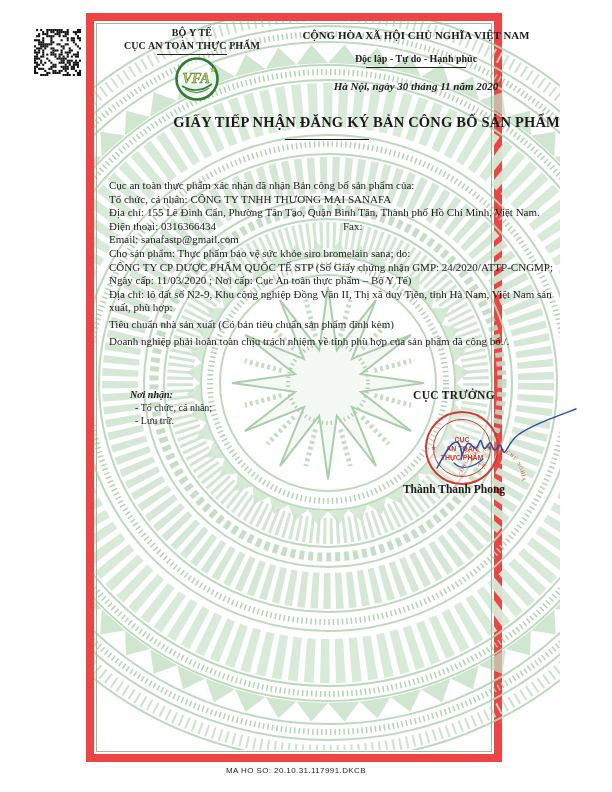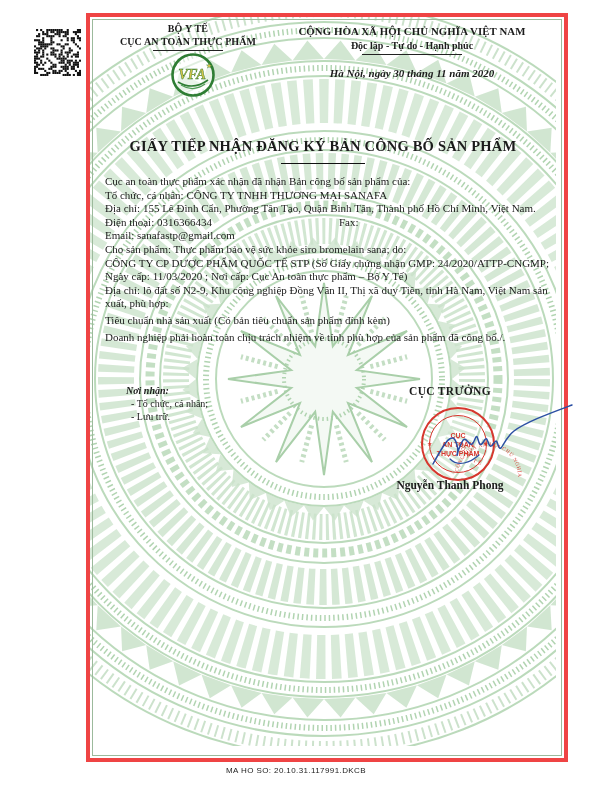--- a/index.html
+++ b/index.html
@@ -4,40 +4,40 @@
 <style>
   * { margin:0; padding:0; box-sizing:border-box; }
   html,body { width:612px; height:792px; background:#ffffff; }
   body { font-family:"Liberation Serif", serif; color:#1b1b1b; }
   .page { position:relative; width:612px; height:792px; background:#fff; overflow:hidden; }
 
   
   .qr { position:absolute; left:34px; top:29px; width:47px; height:47px; }
 
   
-  .frame { position:absolute; left:86px; top:13px; width:482px; height:749px;
-           border:4px solid #ef4444; background:#fff; }
+  .frame { position:absolute; left:86px; top:13px; width:416px; height:749px;
+           border:8px solid #ef4444; background:#fff; }
   .frame-inner-line { position:absolute; inset:2px; border:1.5px solid #9cba9c; z-index:1; pointer-events:none; }
   .watermark { position:absolute; inset:0; z-index:0; }
 
   
   .hdr-left { position:absolute; left:14px; top:6px; width:168px; text-align:center; z-index:2; }
   .hdr-left .l1 { font-size:10px; font-weight:bold; letter-spacing:.2px; }
   .hdr-left .l2 { font-size:10px; font-weight:bold; margin-top:2px; letter-spacing:.1px; }
   .hdr-rule-left { width:70px; border-top:1.2px solid #222; margin:3px auto 0; }
   .logo { position:absolute; left:79px; top:34px; width:48px; height:48px; z-index:3; }
 
   .hdr-right { position:absolute; left:192px; top:8px; width:260px; text-align:center; z-index:2; }
   .hdr-right .l1 { font-size:10.8px; font-weight:bold; letter-spacing:.1px; }
-  .hdr-right .l2 { font-size:10px;  font-weight:bold; margin-top:3px; }
+  .hdr-right .l2 { font-size:10px;  font-weight:bold; margin-top:12px; }
   .hdr-rule-right { width:100px; border-top:1.2px solid #222; margin:3px auto 0; }
   .hdr-right .date { font-size:11px; font-weight:bold; font-style:italic; margin-top:12px; }
 
   
-  .title-block { position:absolute; left:0; top:93px; width:466px; text-align:center; z-index:2;margin-top:28px; }
+  .title-block { position:absolute; left:0; top:93px; width:466px; text-align:right; z-index:2; }
   .title-main { font-size:14.5px; font-weight:bold; letter-spacing:.2px; }
   .title-no { font-size:11px; margin-top:5px; }
   .title-rule { width:84px; border-top:1.6px solid #111; margin:8px auto 0; }
 
   
   .body-text { position:absolute; left:15px; top:158px; width:449px; z-index:2;
                font-size:11px; line-height:13.6px; }
   .body-text p { margin:0; }
   .body-text p.gap { margin-top:3px;font-family:Liberation Serif, serif; }
   .phone-row { position:relative; }
@@ -414,17 +414,17 @@
         </g>
       </g>
       <g stroke="#2b4fa3" stroke-width="1.5" fill="none" stroke-linecap="round">
         <path d="M 33 62 C 46 38, 53 28, 57 43 C 60 54, 53 60, 61 42 C 67 27, 69 53, 75 37
                  C 79 27, 77 51, 84 39 C 89 30, 87 52, 94 41 C 99 33, 97 54, 103 43
                  C 108 34, 110 32, 114 29 C 126 20, 148 12, 172 3"></path>
         <path d="M 50 57 C 58 65, 70 61, 79 53" stroke-width="1.2"></path>
       </g>
     </svg>
 
-    <div class="sign-name">Nguyễn Thanh Phong</div>
+    <div class="sign-name">Thành Thanh Phong</div>
   </div>
 
   <div class="footer-code">MA HO SO: 20.10.31.117991.DKCB</div>
 </div>
 
 </body></html>

